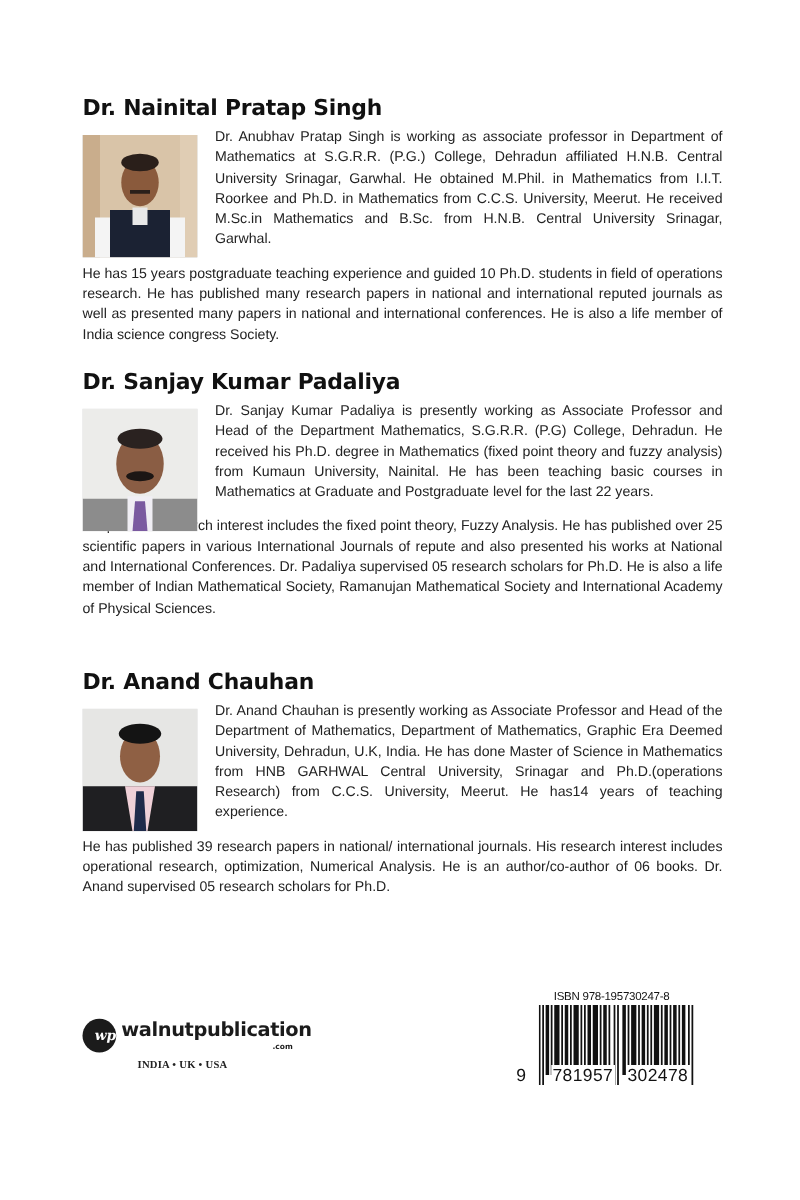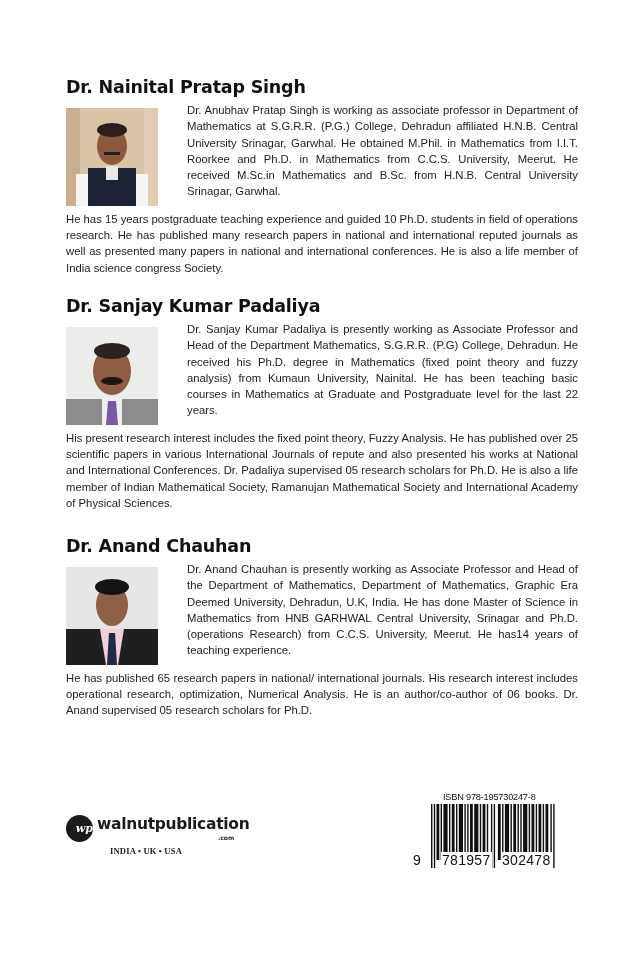--- a/index.html
+++ b/index.html
@@ -1,21 +1,21 @@
 <!DOCTYPE html>
 <html><head>
 <meta charset="utf-8">
 <style>
   html, body { margin: 0; padding: 0; background: #ffffff; }
   body { width: 640px; height: 960px; position: relative; overflow: hidden; color: #1a1a1a; font-family: "Liberation Sans", sans-serif; }
   .page { position: absolute; left: 0; top: 0; width: 640px; height: 960px; background: #fff; }
 
   .author { position: absolute; left: 66px; width: 512px; }
   .author-name { font-family: "DejaVu Sans", sans-serif; font-weight: bold; font-size: 17.5px; letter-spacing: -0.2px; margin: 0; line-height: 22px; color: #111; }
-  .bio-top { position: relative; margin-top: 4px; padding-left: 15px; }
+  .bio-top { position: relative; margin-top: 4px; }
   .photo { position: absolute; left: 0; top: 6px; width: 92px; background: #ddd; overflow: hidden; }
   .bio-text { font-size: 11.3px; line-height: 16.3px; text-align: justify; text-align-last: left; color: #222; margin: 0; }
   .bio-first { margin-left: 106px; }
   .bio-rest { margin-top: 11px; }
 
   
   .photo svg { display: block; width: 100%; height: 100%; }
 
   .publisher { position: absolute; left: 66px; top: 814px; width: 190px; height: 60px; }
   .logo-circle { position: absolute; left: 0; top: 1px; width: 27px; height: 27px; border-radius: 50%; background: #1b1b1b; color: #fff; font-family: "DejaVu Serif", serif; font-style: italic; font-size: 11px; text-align: right; line-height: 27px; font-weight: bold; }
@@ -84,21 +84,21 @@
           <rect width="92" height="98" fill="#e6e6e4"></rect>
           <rect x="0" y="62" width="92" height="36" fill="#1f1f22"></rect>
           <polygon points="34,62 58,62 52,98 40,98" fill="#efd0d8"></polygon>
           <polygon points="43,66 49,66 51,98 41,98" fill="#1f2a4a"></polygon>
           <ellipse cx="46" cy="38" rx="16" ry="21" fill="#8f6044"></ellipse>
           <ellipse cx="46" cy="20" rx="17" ry="8" fill="#141414"></ellipse>
         </svg>
       </div>
       <p class="bio-text bio-first">Dr. Anand Chauhan is presently working as Associate Professor and Head of the Department of Mathematics, Department of Mathematics, Graphic Era Deemed University, Dehradun, U.K, India. He has done Master of Science in Mathematics from HNB GARHWAL Central University, Srinagar and Ph.D.(operations Research) from C.C.S. University, Meerut. He has14 years of teaching experience.</p>
     </div>
-    <p class="bio-text bio-rest">He has published  65 research papers in national/ international journals. His research interest includes operational research, optimization, Numerical Analysis. He is an author/co-author of 06 books. Dr.  Anand supervised 05 research scholars for Ph.D.</p>
+    <p class="bio-text bio-rest">He has published  39 research papers in national/ international journals. His research interest includes operational research, optimization, Numerical Analysis. He is an author/co-author of 06 books. Dr.  Anand supervised 05 research scholars for Ph.D.</p>
   </section>
 
   <div class="publisher">
     <div class="logo-circle">wp</div>
     <div class="logo-text">walnutpublication</div>
     <div class="logo-dotcom">.com</div>
     <div class="logo-regions">INDIA  •  UK  •  USA</div>
   </div>
 
   <div class="isbn-block">

